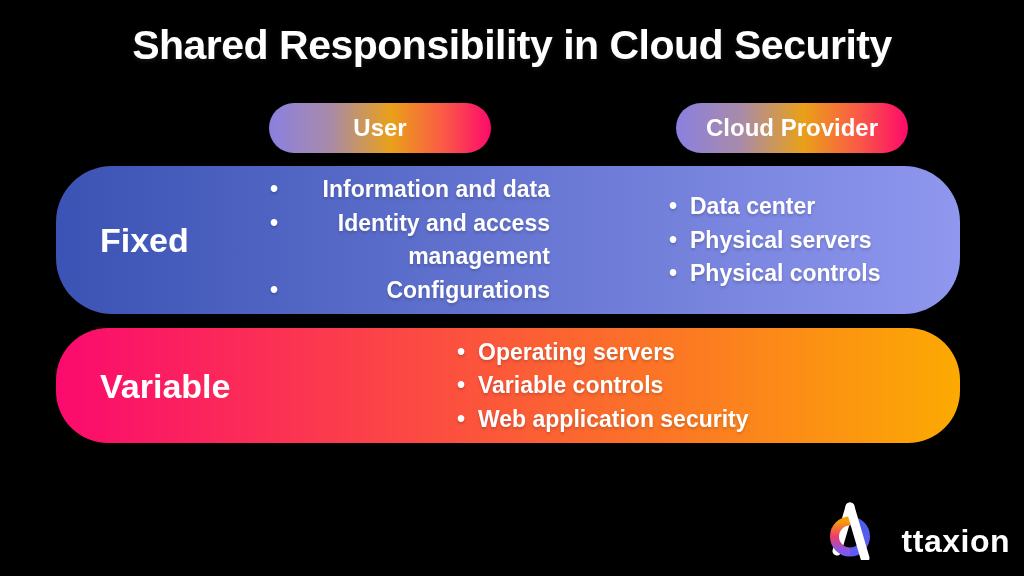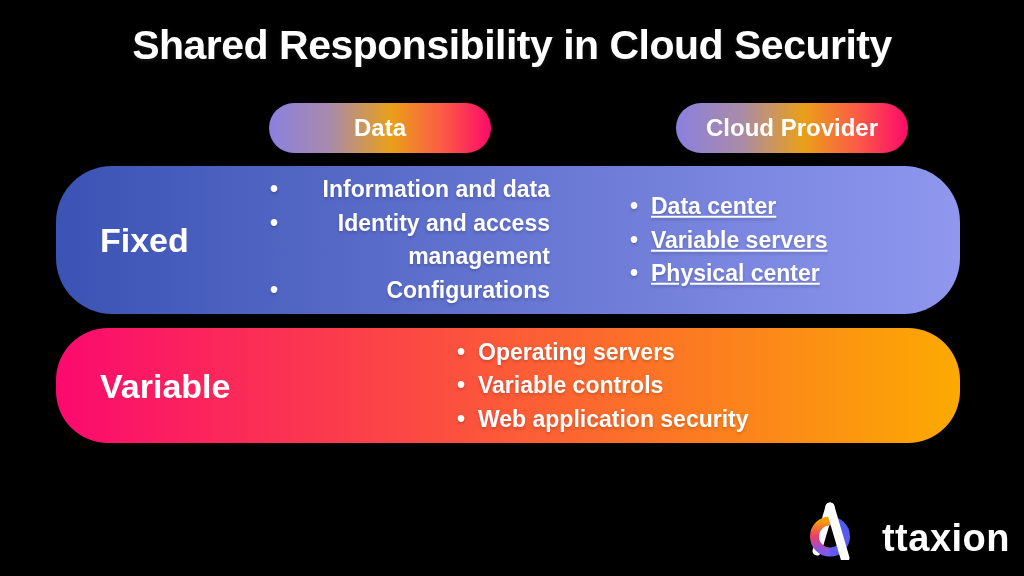--- a/index.html
+++ b/index.html
@@ -56,57 +56,57 @@
     position: relative; padding-left: 21px;
     font-size: 23px; font-weight: 700; line-height: 33.5px;
     color: var(--text, #fff);
     text-shadow: 0 2px 3px rgba(0,0,0,0.18);
   }
   .items li::before {
     content: "\2022";
     position: absolute; left: 0;
   }
   .user-items { left: 214px; width: 280px; text-align: right; }
-  .provider-items { left: 574px; white-space: nowrap; text-decoration: underline; }
+  .provider-items { left: 613px; white-space: nowrap; }
   .variable-items { left: 401px; white-space: nowrap; }
 
   .logo {
     position: absolute; right: 14px; bottom: 16px;
     display: flex; align-items: flex-end;
   }
   .logo-text {
-    font-size: 38px; font-weight: 700; color: var(--text, #fff);
+    font-size: 32px; font-weight: 700; color: var(--text, #fff);
     letter-spacing: 0.5px; line-height: 1; padding-bottom: 3px; margin-left: 17px;
   }
 </style>
 </head>
 <body>
 
 <div class="canvas">
 
   <h1 class="title">Shared Responsibility in Cloud Security</h1>
 
   <div class="pill pill-user">
-    <span>Data</span>
+    <span>User</span>
   </div>
   <div class="pill pill-provider">
     <span>Cloud Provider</span>
   </div>
 
   <section class="row row-fixed">
     <h2 class="row-label">Fixed</h2>
     <ul class="items user-items">
       <li>Information and data</li>
       <li>Identity and access management</li>
       <li>Configurations</li>
     </ul>
     <ul class="items provider-items">
       <li>Data center</li>
-      <li>Variable servers</li>
-      <li>Physical center</li>
+      <li>Physical servers</li>
+      <li>Physical controls</li>
     </ul>
   </section>
 
   <section class="row row-variable">
     <h2 class="row-label">Variable</h2>
     <ul class="items variable-items">
       <li>Operating servers</li>
       <li>Variable controls</li>
       <li>Web application security</li>
     </ul>

